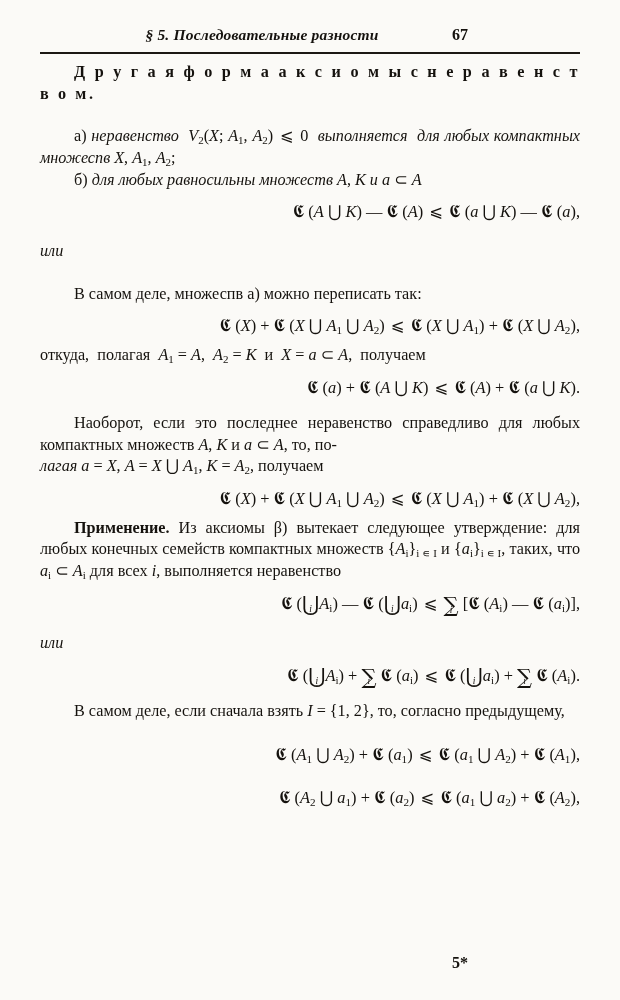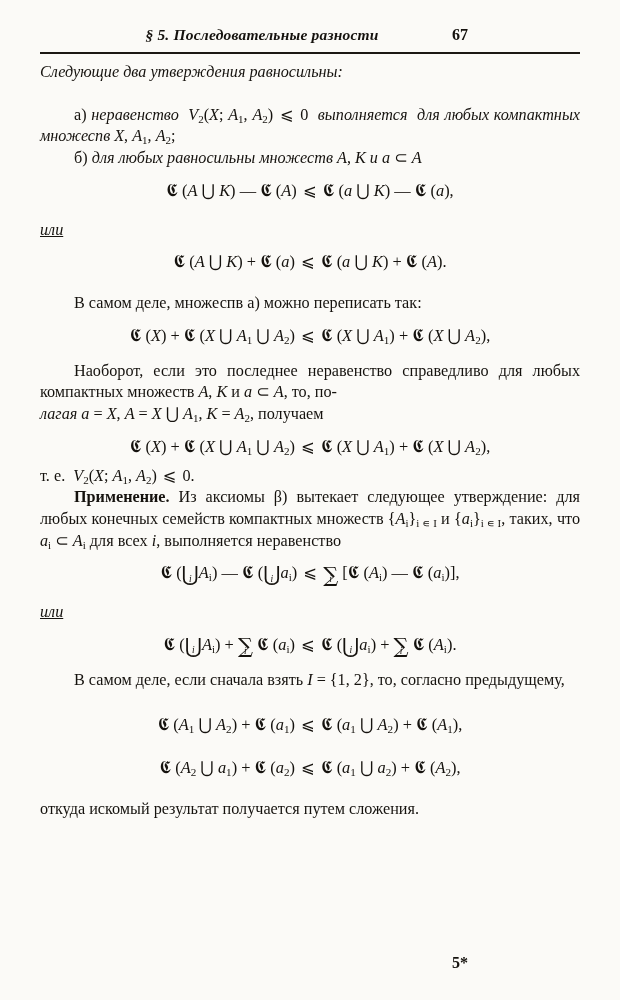--- a/index.html
+++ b/index.html
@@ -69,33 +69,32 @@
   }
   .indent { text-indent: 34px; }
   .spaced {
     letter-spacing: 2.6px;
   }
   .ital { font-style: italic; }
   .bold { font-weight: bold; }
   .blk { margin-top: 21px; }
   .blk-lg { margin-top: 15px; }
   .formula {
-    text-align: center;
+    text-align: right;
     font-size: 16.4px;
     margin-top: 10px;
     margin-bottom: 9px;
     white-space: nowrap;
     font-family: "Liberation Serif", serif;
   }
   .formula.tight { margin-top: 22px; margin-bottom: 5px; }
   .word-or {
     font-size: 16.2px;
     margin-top: 19px;
     margin-bottom: 2px;
-    text-decoration: underline;
   }
   .frak {
     font-family: "DejaVu Serif", serif;
     font-size: 17.5px;
   }
   sub {
     font-size: 0.68em;
     vertical-align: -0.28em;
   }
   .var { font-style: italic; }
@@ -147,58 +146,57 @@
 
   <div class="header">
     <div class="running-title">§ 5. Последовательные разности</div>
     <div class="page-number">67</div>
   </div>
 
   <div class="rule"></div>
 
   <div class="body">
 
-
-    <p class="ital">Следующие два утверждения равносильны:</p>
+    <p class="indent"><span class="bold spaced">Д р у г а я   ф о р м а   а к с и о м ы   с   н е р а в е н с т в о м.</span></p>
+
 
     <p class="indent blk">а) <span class="ital">неравенство</span>&nbsp; <span class="var">V</span><sub>2</sub>(<span class="var">X</span>; <span class="var">A</span><sub>1</sub>, <span class="var">A</span><sub>2</sub>) <span class="op">⩽</span> 0&nbsp; <span class="ital">выполняется&nbsp; для любых компактных множеспв</span> <span class="var">X</span>, <span class="var">A</span><sub>1</sub>, <span class="var">A</span><sub>2</sub>;</p>
 
     <p class="indent">б) <span class="ital">для любых равносильны множеств</span> <span class="var">A</span>, <span class="var">K</span> <span class="ital">и</span> <span class="var">a</span> ⊂ <span class="var">A</span><br></p>
 
     <div class="formula"><span class="frak">𝕮</span> (<span class="var">A</span> ⋃ <span class="var">K</span>) — <span class="frak">𝕮</span> (<span class="var">A</span>) <span class="op">⩽</span> <span class="frak">𝕮</span> (<span class="var">a</span> ⋃ <span class="var">K</span>) — <span class="frak">𝕮</span> (<span class="var">a</span>),</div>
 
     <p class="word-or ital">или</p>
 
-    <div class="formula"><span class="frak">𝕮</span> (<span class="var">A</span> ⋃ <span class="var">K</span>) + <span class="frak">𝕮</span> (<span class="var">a</span>) <span class="op">⩽</span> <span class="frak">𝕮</span> (<span class="var">a</span> ⋃ <span class="var">K</span>) + <span class="frak">𝕮</span> (<span class="var">A</span>).</div>
 
     <p class="indent blk">В самом деле, множеспв а) можно переписать так:</p>
 
     <div class="formula"><span class="frak">𝕮</span> (<span class="var">X</span>) + <span class="frak">𝕮</span> (<span class="var">X</span> ⋃ <span class="var">A</span><sub>1</sub> ⋃ <span class="var">A</span><sub>2</sub>) <span class="op">⩽</span> <span class="frak">𝕮</span> (<span class="var">X</span> ⋃ <span class="var">A</span><sub>1</sub>) + <span class="frak">𝕮</span> (<span class="var">X</span> ⋃ <span class="var">A</span><sub>2</sub>),</div>
 
-
+    <p>откуда, &nbsp;полагая&nbsp; <span class="var">A</span><sub>1</sub> = <span class="var">A</span>,&nbsp; <span class="var">A</span><sub>2</sub> = <span class="var">K</span>&nbsp; и&nbsp; <span class="var">X</span> = <span class="var">a</span> ⊂ <span class="var">A</span>,&nbsp; получаем</p>
+
+    <div class="formula"><span class="frak">𝕮</span> (<span class="var">a</span>) + <span class="frak">𝕮</span> (<span class="var">A</span> ⋃ <span class="var">K</span>) <span class="op">⩽</span> <span class="frak">𝕮</span> (<span class="var">A</span>) + <span class="frak">𝕮</span> (<span class="var">a</span> ⋃ <span class="var">K</span>).</div>
 
     <p class="indent blk-lg">Наоборот, если это последнее неравенство справедливо для любых компактных множеств <span class="var">A</span>, <span class="var">K</span> и <span class="var">a</span> ⊂ <span class="var">A</span>, то, по-<br><span class="ital">лагая</span> <span class="var">a</span> = <span class="var">X</span>, <span class="var">A</span> = <span class="var">X</span> ⋃ <span class="var">A</span><sub>1</sub>, <span class="var">K</span> = <span class="var">A</span><sub>2</sub>, получаем</p>
 
     <div class="formula"><span class="frak">𝕮</span> (<span class="var">X</span>) + <span class="frak">𝕮</span> (<span class="var">X</span> ⋃ <span class="var">A</span><sub>1</sub> ⋃ <span class="var">A</span><sub>2</sub>) <span class="op">⩽</span> <span class="frak">𝕮</span> (<span class="var">X</span> ⋃ <span class="var">A</span><sub>1</sub>) + <span class="frak">𝕮</span> (<span class="var">X</span> ⋃ <span class="var">A</span><sub>2</sub>),</div>
 
-    <p>т. е. &nbsp;<span class="var">V</span><sub>2</sub>(<span class="var">X</span>; <span class="var">A</span><sub>1</sub>, <span class="var">A</span><sub>2</sub>) <span class="op">⩽</span> 0.</p>
 
     <p class="indent"><span class="bold">Применение.</span> Из аксиомы β) вытекает следующее утверждение: для любых конечных семейств компактных множеств {<span class="var">A</span><sub>i</sub>}<sub>i ∊ I</sub> и {<span class="var">a</span><sub>i</sub>}<sub>i ∊ I</sub>, таких, что <span class="var">a</span><sub>i</sub> ⊂ <span class="var">A</span><sub>i</sub> для всех <span class="var">i</span>, выполняется неравенство</p>
 
     <div class="formula"><span class="frak">𝕮</span> (<span class="bigop">⋃<span class="lim">i</span></span><span class="var">A</span><sub>i</sub>) — <span class="frak">𝕮</span> (<span class="bigop">⋃<span class="lim">i</span></span><span class="var">a</span><sub>i</sub>) <span class="op">⩽</span> <span class="sum">∑<span class="lim">i</span></span> [<span class="frak">𝕮</span> (<span class="var">A</span><sub>i</sub>) — <span class="frak">𝕮</span> (<span class="var">a</span><sub>i</sub>)],</div>
 
     <p class="word-or ital">или</p>
 
     <div class="formula"><span class="frak">𝕮</span> (<span class="bigop">⋃<span class="lim">i</span></span><span class="var">A</span><sub>i</sub>) + <span class="sum">∑<span class="lim">i</span></span> <span class="frak">𝕮</span> (<span class="var">a</span><sub>i</sub>) <span class="op">⩽</span> <span class="frak">𝕮</span> (<span class="bigop">⋃<span class="lim">i</span></span><span class="var">a</span><sub>i</sub>) + <span class="sum">∑<span class="lim">i</span></span> <span class="frak">𝕮</span> (<span class="var">A</span><sub>i</sub>).</div>
 
     <p class="indent blk-lg">В самом деле, если сначала взять <span class="var">I</span> = {1, 2}, то, согласно предыдущему,</p>
 
     <div class="formula tight"><span class="frak">𝕮</span> (<span class="var">A</span><sub>1</sub> ⋃ <span class="var">A</span><sub>2</sub>) + <span class="frak">𝕮</span> (<span class="var">a</span><sub>1</sub>) <span class="op">⩽</span> <span class="frak">𝕮</span> (<span class="var">a</span><sub>1</sub> ⋃ <span class="var">A</span><sub>2</sub>) + <span class="frak">𝕮</span> (<span class="var">A</span><sub>1</sub>),</div>
 
     <div class="formula tight"><span class="frak">𝕮</span> (<span class="var">A</span><sub>2</sub> ⋃ <span class="var">a</span><sub>1</sub>) + <span class="frak">𝕮</span> (<span class="var">a</span><sub>2</sub>) <span class="op">⩽</span> <span class="frak">𝕮</span> (<span class="var">a</span><sub>1</sub> ⋃ <span class="var">a</span><sub>2</sub>) + <span class="frak">𝕮</span> (<span class="var">A</span><sub>2</sub>),</div>
 
-    <p class="blk">откуда искомый результат получается путем сложения.</p>
 
   </div>
 
   <div class="footmark">5*</div>
 
 </div>
 
 </body></html>

